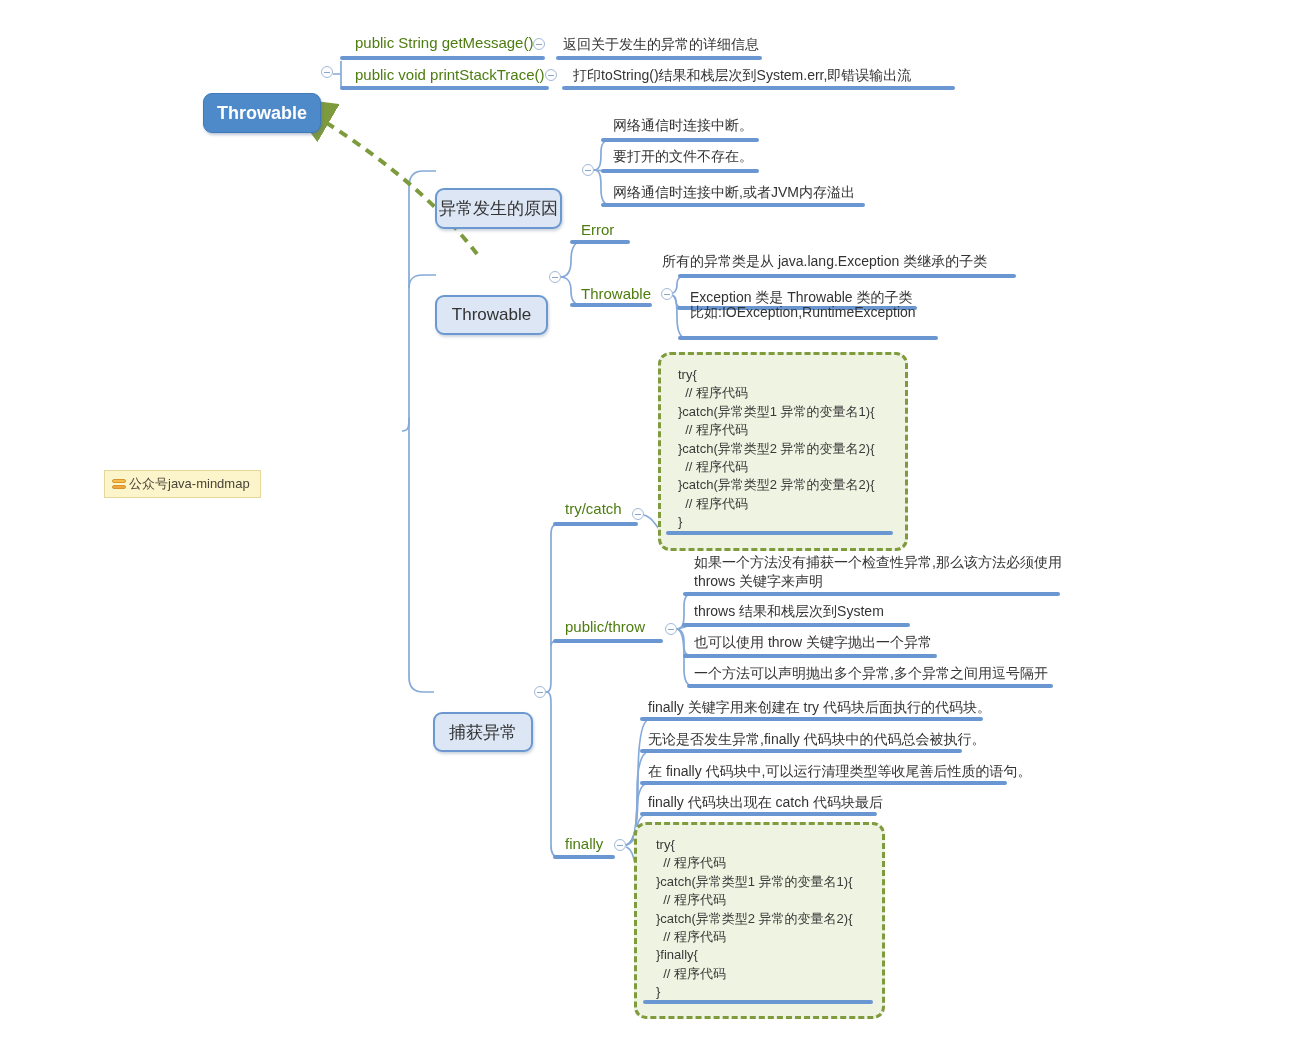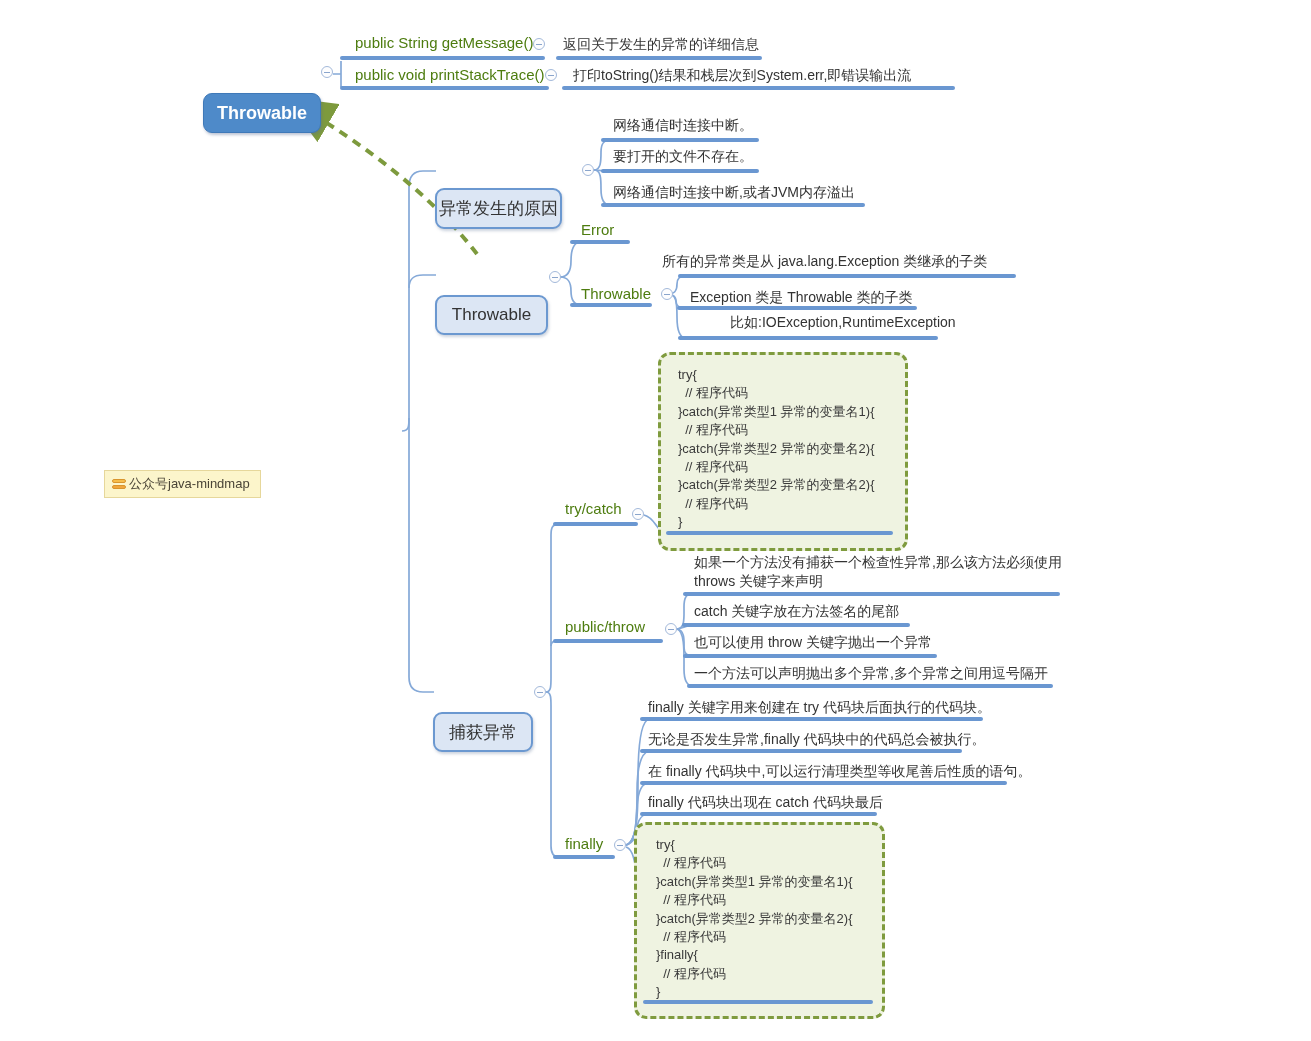--- a/index.html
+++ b/index.html
@@ -131,21 +131,21 @@
   <div class="nodebox" style="left:435px;top:148px;width:127px;height:41px;">异常发生的原因</div>
   <div class="t" style="left:613px;top:117px;">网络通信时连接中断。</div>
   <div class="t" style="left:613px;top:148px;">要打开的文件不存在。</div>
   <div class="t" style="left:613px;top:184px;">网络通信时连接中断,或者JVM内存溢出</div>
 
   <div class="nodebox" style="left:435px;top:255px;width:113px;height:40px;">Throwable</div>
   <div class="t lat" style="left:581px;top:221px;">Error</div>
   <div class="t lat" style="left:581px;top:285px;">Throwable</div>
   <div class="t" style="left:662px;top:253px;text-align:center;">所有的异常类是从 java.lang.Exception 类继承的子类</div>
   <div class="t" style="left:690px;top:289px;">Exception 类是 Throwable 类的子类</div>
-  <div class="t" style="left:690px;top:314px;margin-left:40px;">比如:IOException,RuntimeException</div>
+  <div class="t" style="left:690px;top:304px;">比如:IOException,RuntimeException</div>
 
   <div class="note">
     <span class="tagicon"></span>
     <span>公众号java-mindmap</span>
   </div>
 
   <div class="nodebox" style="left:433px;top:672px;width:100px;height:40px;">捕获异常</div>
 
   <div class="t lat" style="left:565px;top:500px;">try/catch</div>
   <pre class="code" style="left:678px;top:366px;">try{
@@ -153,21 +153,21 @@
 }catch(异常类型1 异常的变量名1){
   // 程序代码
 }catch(异常类型2 异常的变量名2){
   // 程序代码
 }catch(异常类型2 异常的变量名2){
   // 程序代码
 }</pre>
 
   <div class="t lat" style="left:565px;top:618px;">public/throw</div>
   <div class="t wrap2" style="left:694px;top:553px;">如果一个方法没有捕获一个检查性异常,那么该方法必须使用 throws 关键字来声明</div>
-  <div class="t" style="left:694px;top:603px;">catch 关键字放在方法签名的尾部</div>
+  <div class="t" style="left:694px;top:603px;">throws 结果和栈层次到System</div>
   <div class="t" style="left:694px;top:634px;">也可以使用 throw 关键字抛出一个异常</div>
   <div class="t" style="left:694px;top:665px;">一个方法可以声明抛出多个异常,多个异常之间用逗号隔开</div>
 
   <div class="t lat" style="left:565px;top:835px;">finally</div>
   <div class="t" style="left:648px;top:699px;">finally 关键字用来创建在 try 代码块后面执行的代码块。</div>
   <div class="t" style="left:648px;top:731px;">无论是否发生异常,finally 代码块中的代码总会被执行。</div>
   <div class="t" style="left:648px;top:763px;">在 finally 代码块中,可以运行清理类型等收尾善后性质的语句。</div>
   <div class="t" style="left:648px;top:794px;">finally 代码块出现在 catch 代码块最后</div>
   <pre class="code" style="left:656px;top:836px;">try{
   // 程序代码

